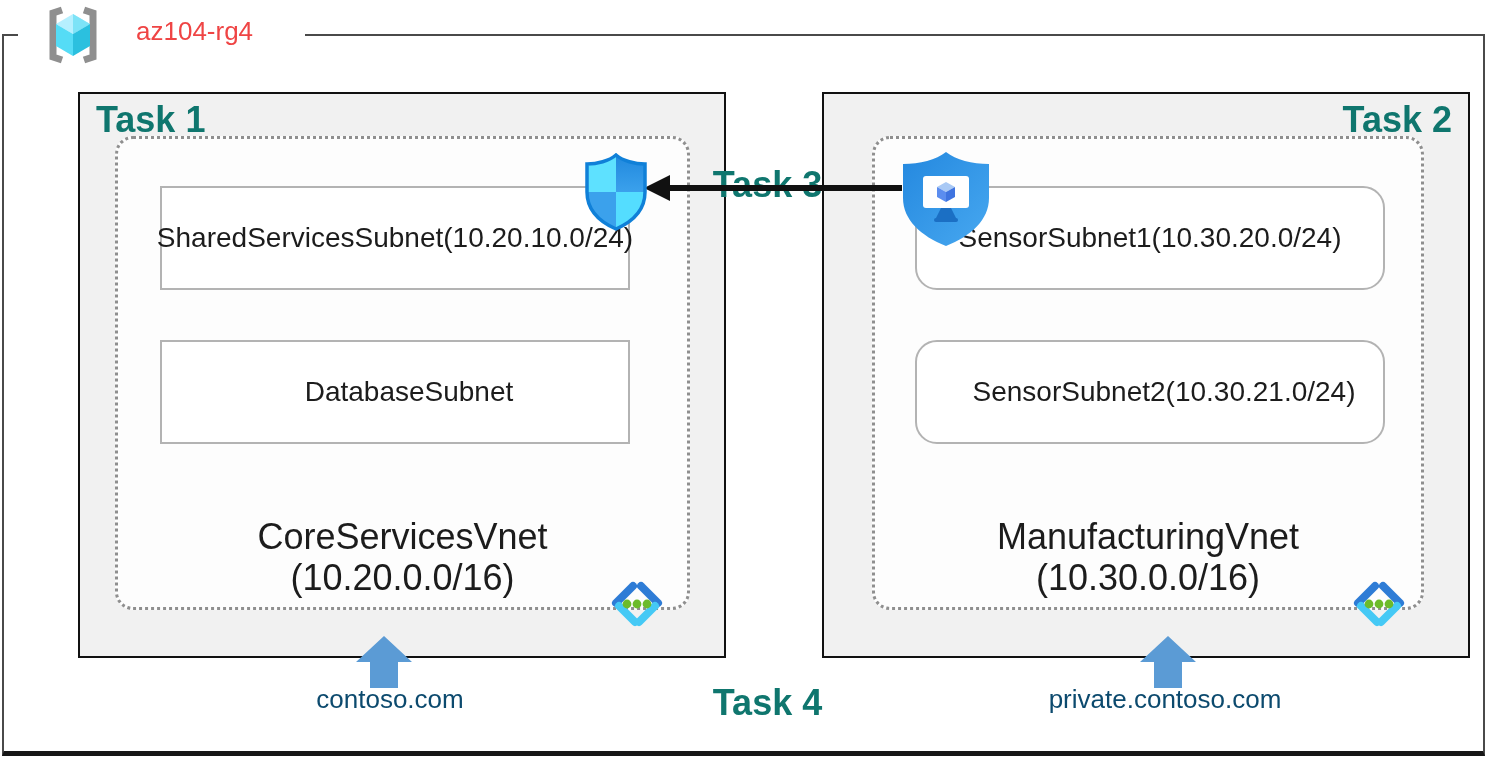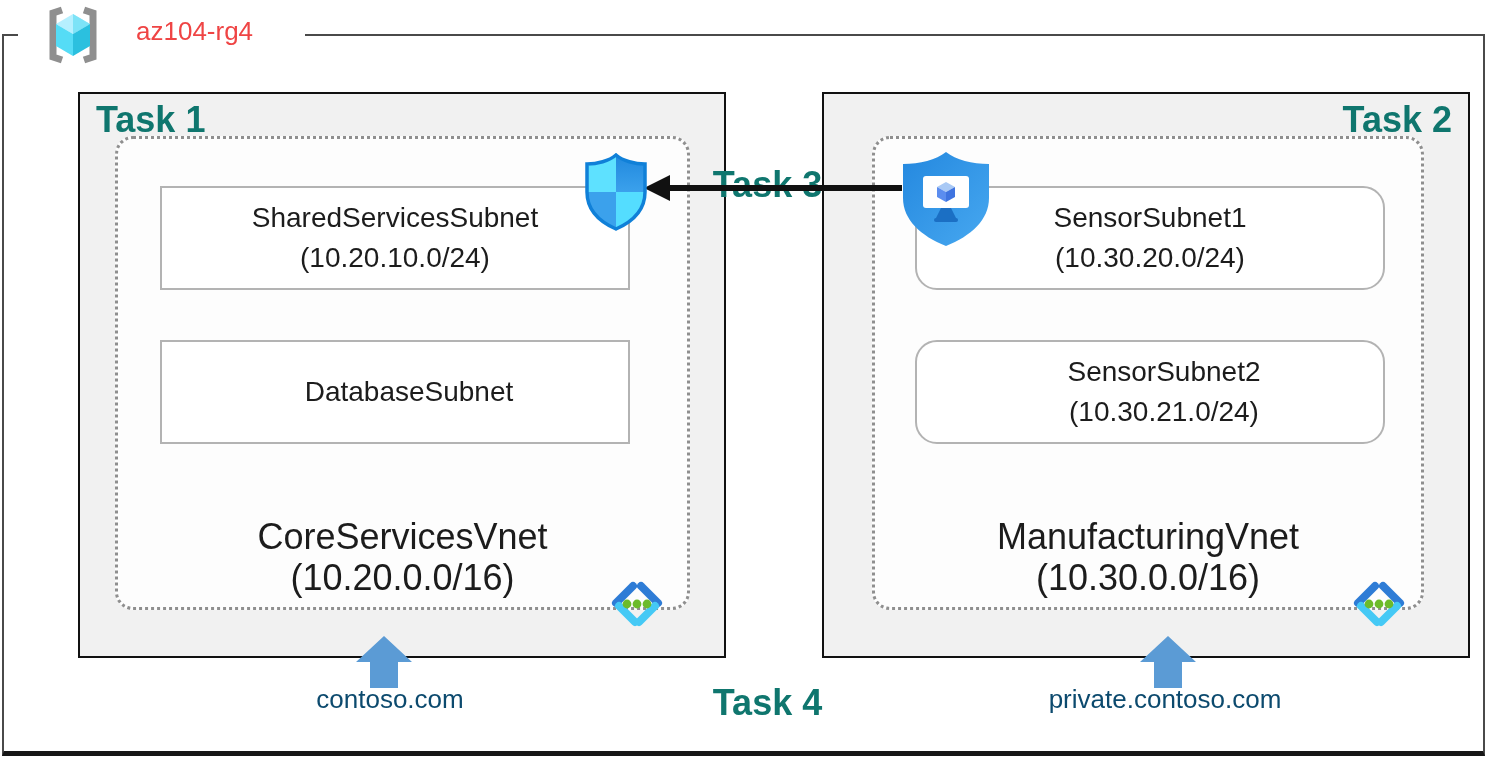--- a/index.html
+++ b/index.html
@@ -26,21 +26,21 @@
   .task4{left:695px;top:682px;width:145px;text-align:center;}
 
   
   .vnet-dashed{position:absolute;top:136px;height:474px;background:#fdfdfd;
     border:3px dotted #8f8f8f;border-radius:18px;box-sizing:border-box;}
   .vnet-dashed.left{left:115px;width:575px;}
   .vnet-dashed.right{left:872px;width:552px;}
 
   
   .subnet-box{position:absolute;width:470px;height:104px;background:#ffffff;
-    border:2px solid #b3b3b3;box-sizing:border-box;display:flex;flex-direction:column;
+    border:2px solid #b3b3b3;box-sizing:border-box;display:flex;flex-direction:row;
     align-items:center;justify-content:center;font-size:28px;line-height:40px;color:#1c1c1c;}
   .subnet-box.c1{left:160px;}
   .subnet-box.c2{left:915px;border-radius:22px;}
   .subnet-box.r1{top:186px;}
   .subnet-box.r2{top:340px;padding-left:28px;}
 
   
   .vnet-label{position:absolute;top:516px;text-align:center;font-size:36px;line-height:41px;color:#1c1c1c;}
   .vnet-label.left{left:115px;width:575px;}
   .vnet-label.right{left:872px;width:552px;}

